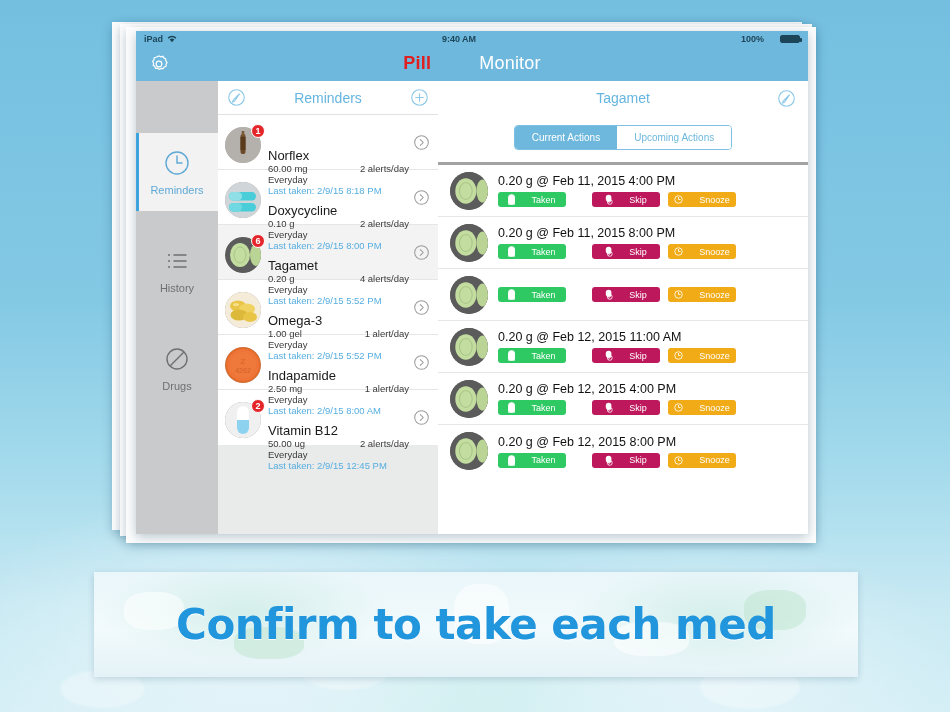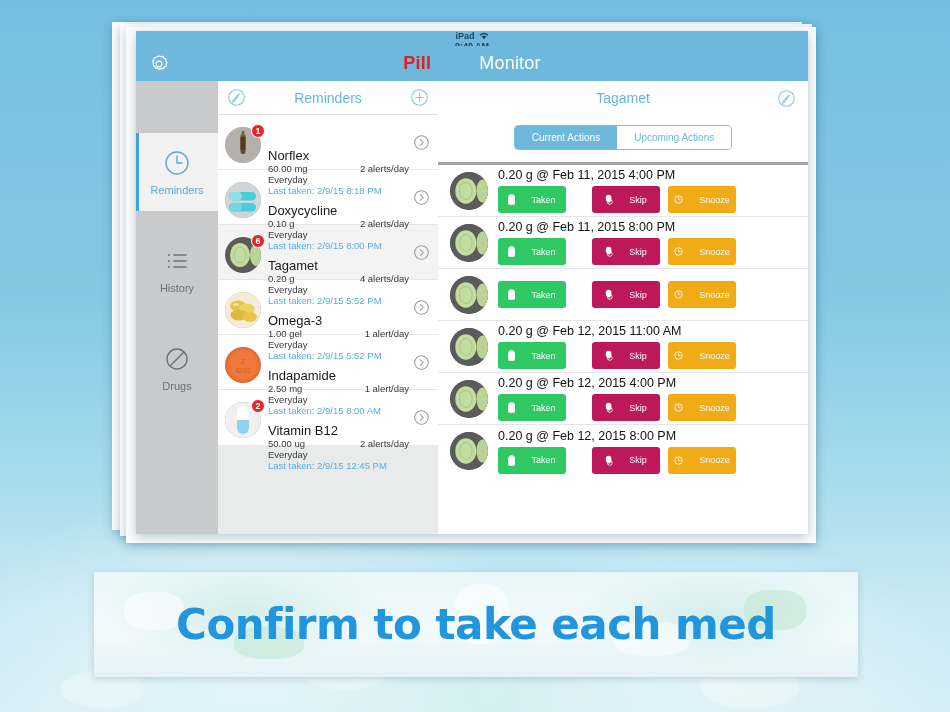--- a/index.html
+++ b/index.html
@@ -42,21 +42,21 @@
     background: #ffffff;
     overflow: hidden;
     box-shadow: 0 3px 11px rgba(0,60,90,.28);
   }
 
   
   #statusbar {
     height: 15px; background: #6fb8dd;
     display: flex; align-items: center;
     padding: 0 8px;
-    font-size: 9px; color: #1d4558; font-weight: bold; flex-direction: column;
+    font-size: 9px; color: #1d4558; font-weight: bold;
   }
   #statusbar .sb-left { display: flex; align-items: center; gap: 4px; }
   #statusbar .sb-mid { flex: 1; text-align: center; }
   #statusbar .sb-right { display: flex; align-items: center; gap: 16px; }
   .wifi { display: inline-block; width: 10px; height: 8px; }
   .batt {
     width: 20px; height: 8px; border: 1px solid #1d4558;
     border-radius: 2px; position: relative; background: linear-gradient(90deg,#1d4558 100%, transparent 0);
   }
   .batt:after {
@@ -180,21 +180,21 @@
     display: flex; align-items: center;
     padding: 7px 10px 7px 12px;
     border-bottom: 1px solid #e6e6e6;
     height: 52px;
   }
   .act-thumb { width: 38px; height: 38px; border-radius: 50%; overflow: hidden; flex: none; background:#5e5e5e; position: relative; }
   .act-body { margin-left: 10px; flex: 1; }
   .act-title { font-size: 12.5px; color: #111; margin-bottom: 4px; }
   .act-btns { display: flex; gap: 4px; }
   .abtn {
-    width: 68px; height: 27px; border-radius: 3px;
+    width: 68px; height: 15px; border-radius: 3px;
     display: flex; align-items: center; justify-content: center;
     gap: 16px; font-size: 9px; color: #ffffff; cursor: pointer;
   }
   .abtn.taken { background: #2fc964; margin-right: 22px; }
   .abtn.skip  { background: #be185d; margin-right: 4px; }
   .abtn.snooze{ background: #f0ab17; }
   .abtn svg { flex: none; }
 
   
   #caption {

